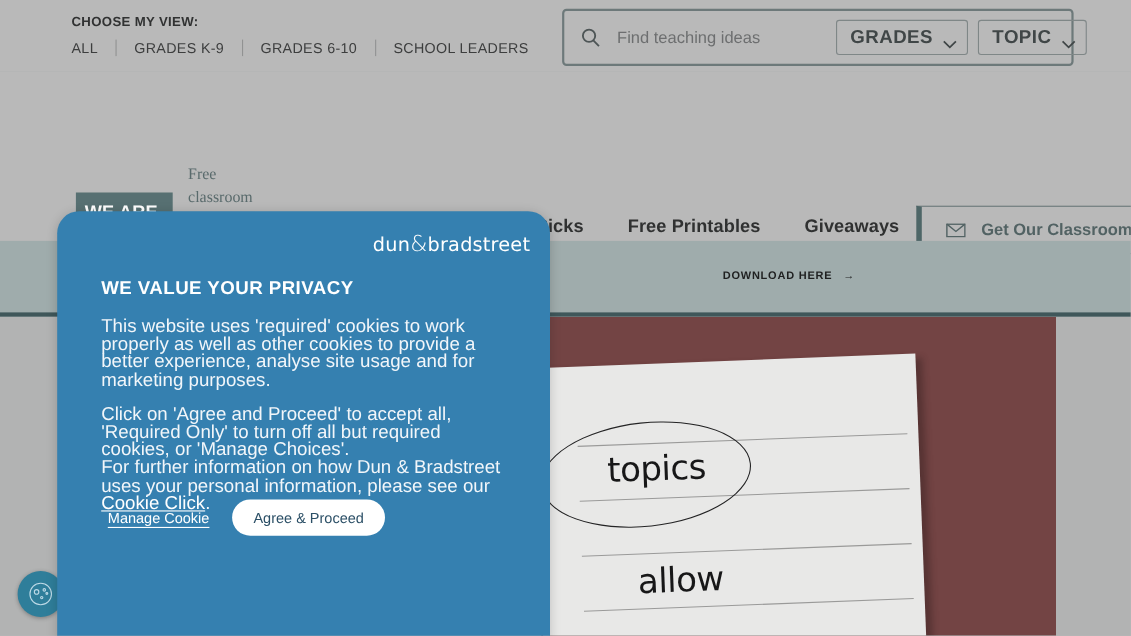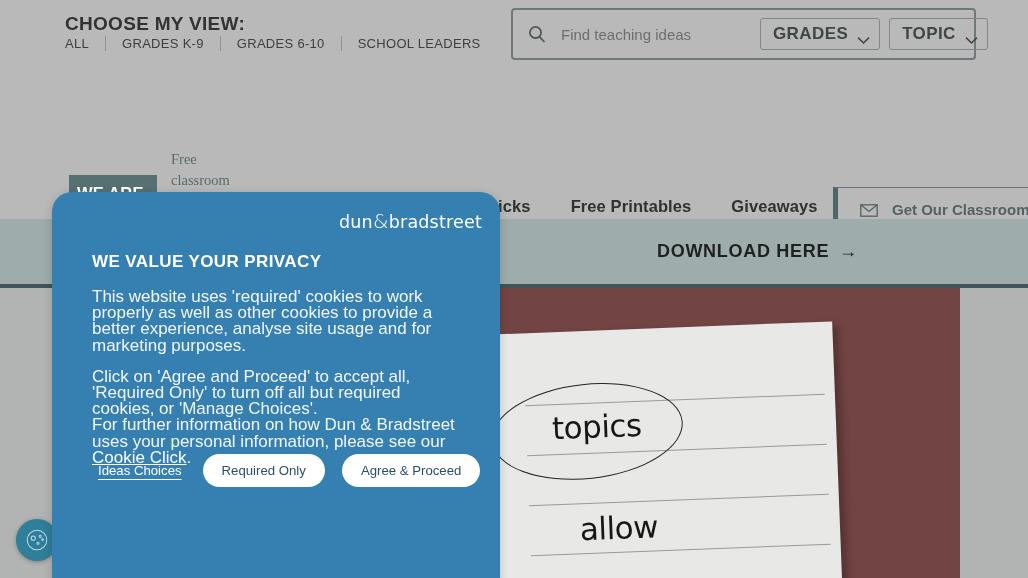--- a/index.html
+++ b/index.html
@@ -26,21 +26,21 @@
   .utility-bar {
     position: absolute;
     left: 0; top: 0;
     width: 1028px; height: 65px;
     background: #b9b9b9;
     border-bottom: 1px solid #aaabab;
   }
   .choose-label {
     position: absolute;
     left: 65px; top: 13px;
-    font-size: 19px;
+    font-size: 12px;
     font-weight: bold;
     letter-spacing: 0.3px;
     color: #2f3234;
   }
   .view-links {
     position: absolute;
     left: 65px; top: 36px;
     display: flex;
     align-items: center;
     font-size: 13px;
@@ -190,21 +190,21 @@
     left: 200px;
     font-family: "Liberation Serif", serif;
     font-size: 20px;
     color: #25282a;
     white-space: nowrap;
   }
   .promo-heart { font-size: 16px; color: #d1202a; }
   .promo-cta {
     position: absolute;
     left: 657px;
-    font-size: 18px;
+    font-size: 10px;
     font-weight: bold;
     letter-spacing: 0.7px;
     color: #1d2022;
     display: flex;
     align-items: center;
     gap: 10px;
     cursor: pointer;
     white-space: nowrap;
   }
 
@@ -460,17 +460,16 @@
 
   <div class="consent-body">
     <p>This website uses 'required' cookies to work properly as well as other cookies to provide a better experience, analyse site usage and for marketing purposes.</p>
     <p>
       <span>Click on 'Agree and Proceed' to accept all, 'Required Only' to turn off all but required cookies, or 'Manage Choices'.</span><br>
       <span>For further information on how Dun &amp; Bradstreet uses your personal information, please see our </span><a class="cookie-link" href="#">Cookie Click</a><span>.</span>
     </p>
   </div>
 
   <div class="consent-actions">
-    <button class="manage-link">Ideas Choices</button>
-    <button class="pill">Required Only</button>
+    <button class="manage-link">Manage Cookie</button>
     <button class="pill">Agree &amp; Proceed</button>
   </div>
 </div>
 
 </body></html>

